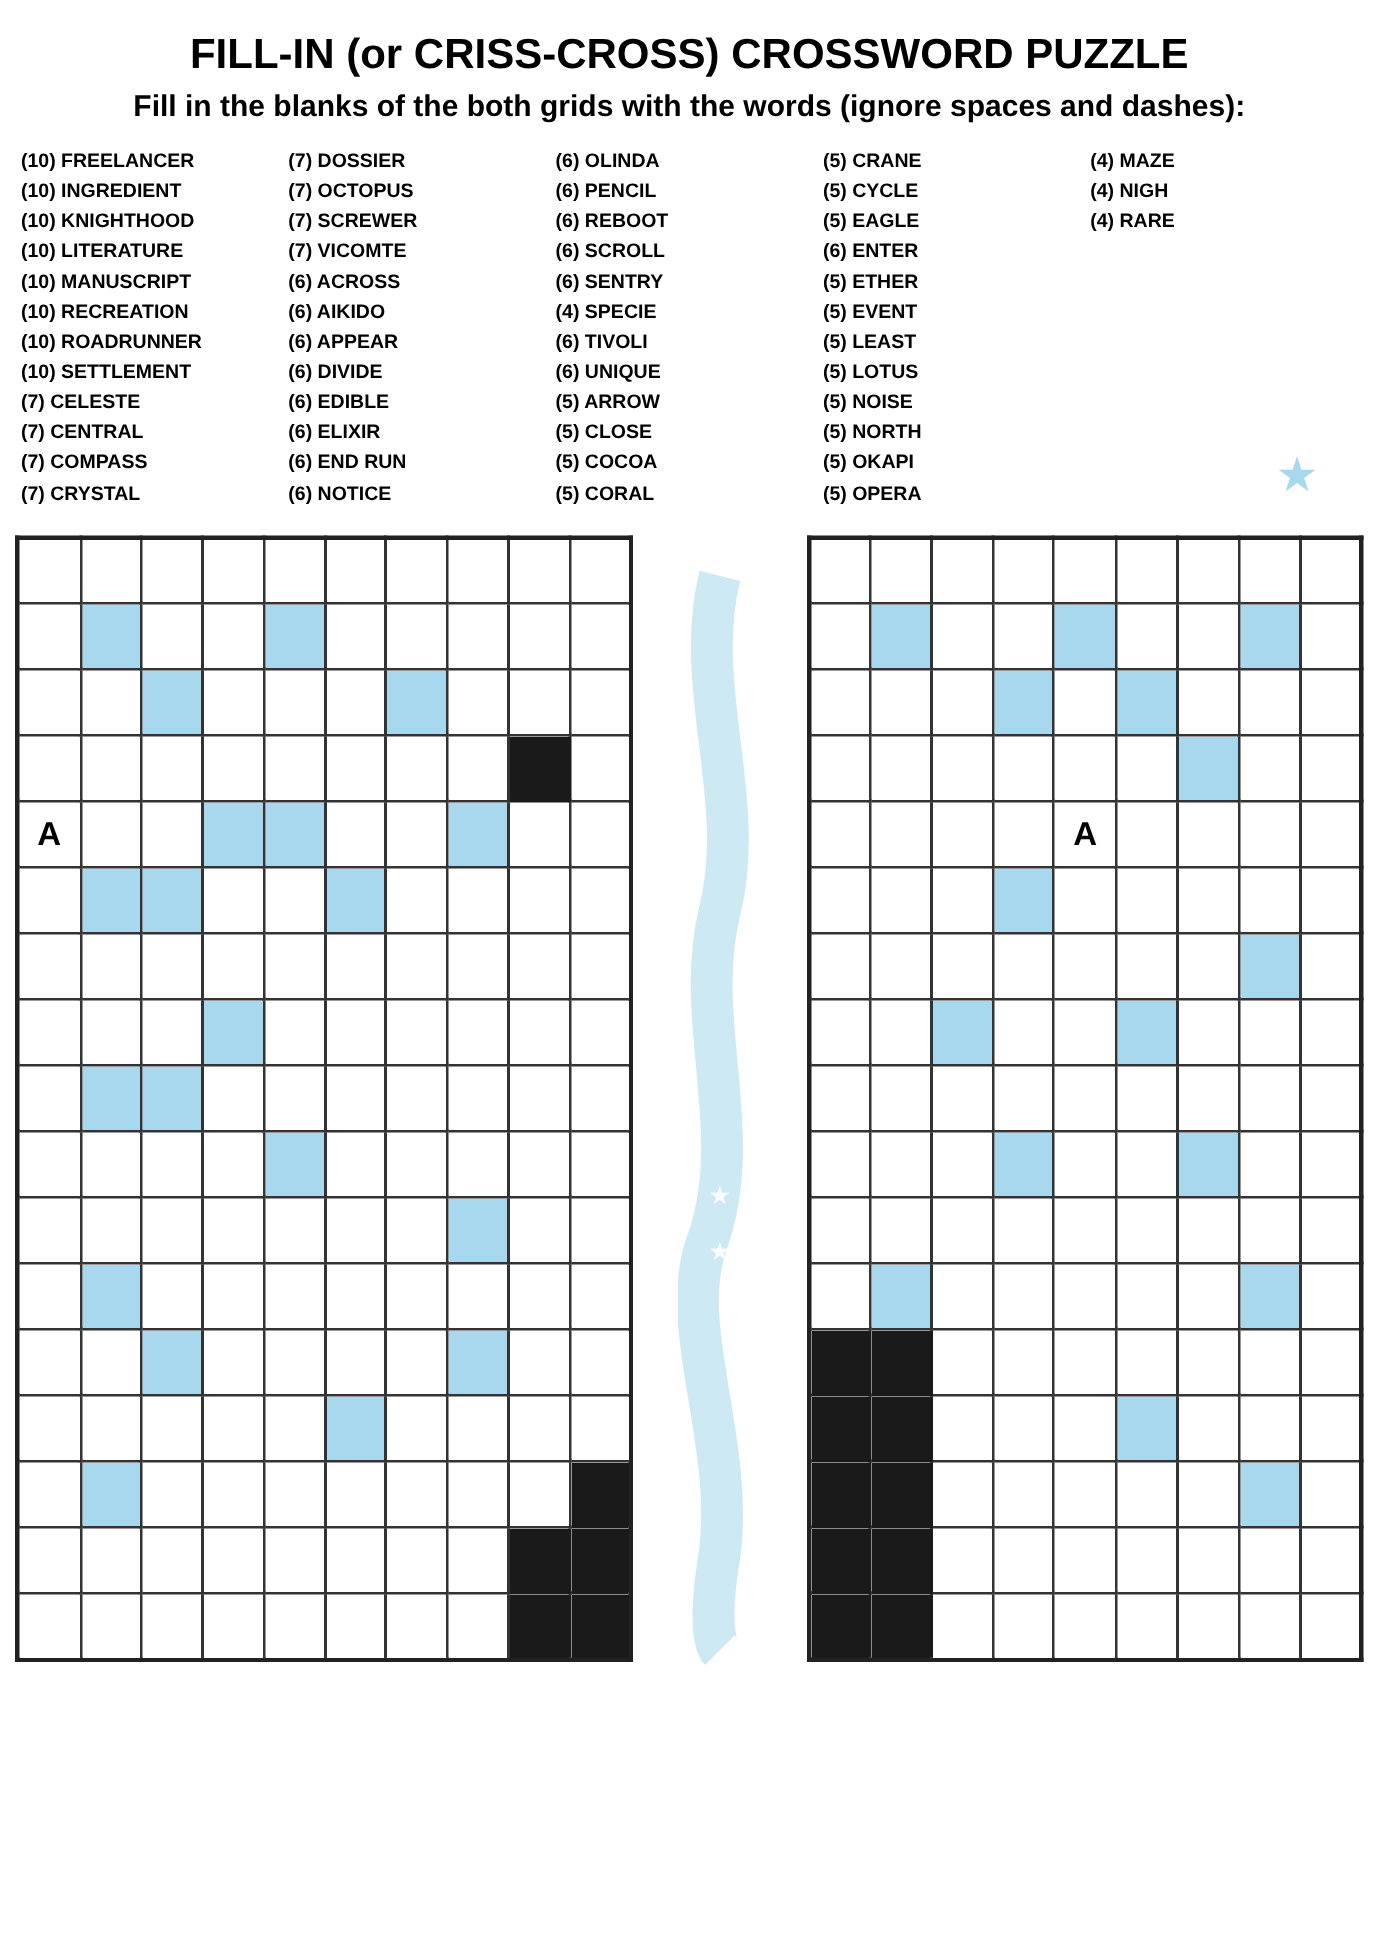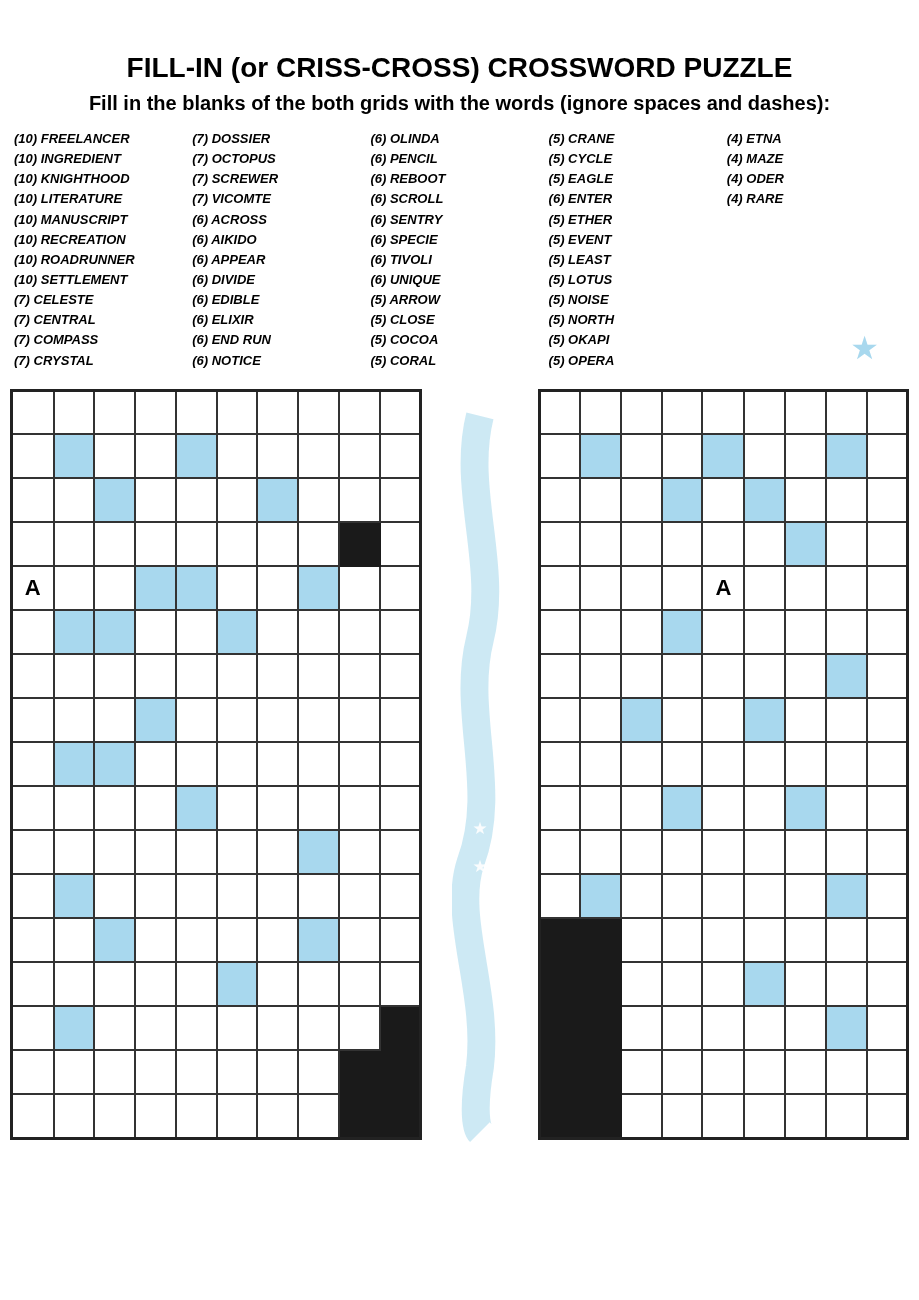--- a/index.html
+++ b/index.html
@@ -15,21 +15,20 @@
     .page-container {
       width: 919px;
       padding: 20px 10px 10px 10px;
     }
 
     .title {
       text-align: center;
       font-size: 28px;
       font-weight: bold;
       margin-bottom: 8px;
-      margin-top: 32px;
     }
 
     .subtitle {
       text-align: center;
       font-size: 20px;
       font-weight: bold;
       margin-bottom: 14px;
     }
 
     .word-list {
@@ -39,21 +38,20 @@
       font-weight: bold;
       line-height: 1.55;
       margin-bottom: 18px;
       padding: 0 4px;
     }
 
     .word-col {
       min-width: 160px;
       margin-right: 4px;
       flex: 1;
-      font-style: italic;
     }
 
     .word-col div {
       white-space: nowrap;
     }
 
     
     .both-grids {
       position: relative;
       display: flex;
@@ -128,21 +126,21 @@
       <div>(6) ELIXIR</div>
       <div>(6) END RUN</div>
       <div>(6) NOTICE</div>
     </div>
     <div class="word-col">
       <div>(6) OLINDA</div>
       <div>(6) PENCIL</div>
       <div>(6) REBOOT</div>
       <div>(6) SCROLL</div>
       <div>(6) SENTRY</div>
-      <div>(6) SPECIE</div>
+      <div>(4) SPECIE</div>
       <div>(6) TIVOLI</div>
       <div>(6) UNIQUE</div>
       <div>(5) ARROW</div>
       <div>(5) CLOSE</div>
       <div>(5) COCOA</div>
       <div>(5) CORAL</div>
     </div>
     <div class="word-col">
       <div>(5) CRANE</div>
       <div>(5) CYCLE</div>
@@ -151,23 +149,22 @@
       <div>(5) ETHER</div>
       <div>(5) EVENT</div>
       <div>(5) LEAST</div>
       <div>(5) LOTUS</div>
       <div>(5) NOISE</div>
       <div>(5) NORTH</div>
       <div>(5) OKAPI</div>
       <div>(5) OPERA</div>
     </div>
     <div class="word-col">
-      <div>(4) ETNA</div>
       <div>(4) MAZE</div>
-      <div>(4) ODER</div>
+      <div>(4) NIGH</div>
       <div>(4) RARE</div>
       <div>&nbsp;</div>
       <div>&nbsp;</div>
       <div>&nbsp;</div>
       <div>&nbsp;</div>
     </div>
   </div>
 
   <div style="position:relative; height:0;">
     <span style="position:absolute; right:30px; top:-60px; font-size:32px; color:#a8d8ee;">★</span>

